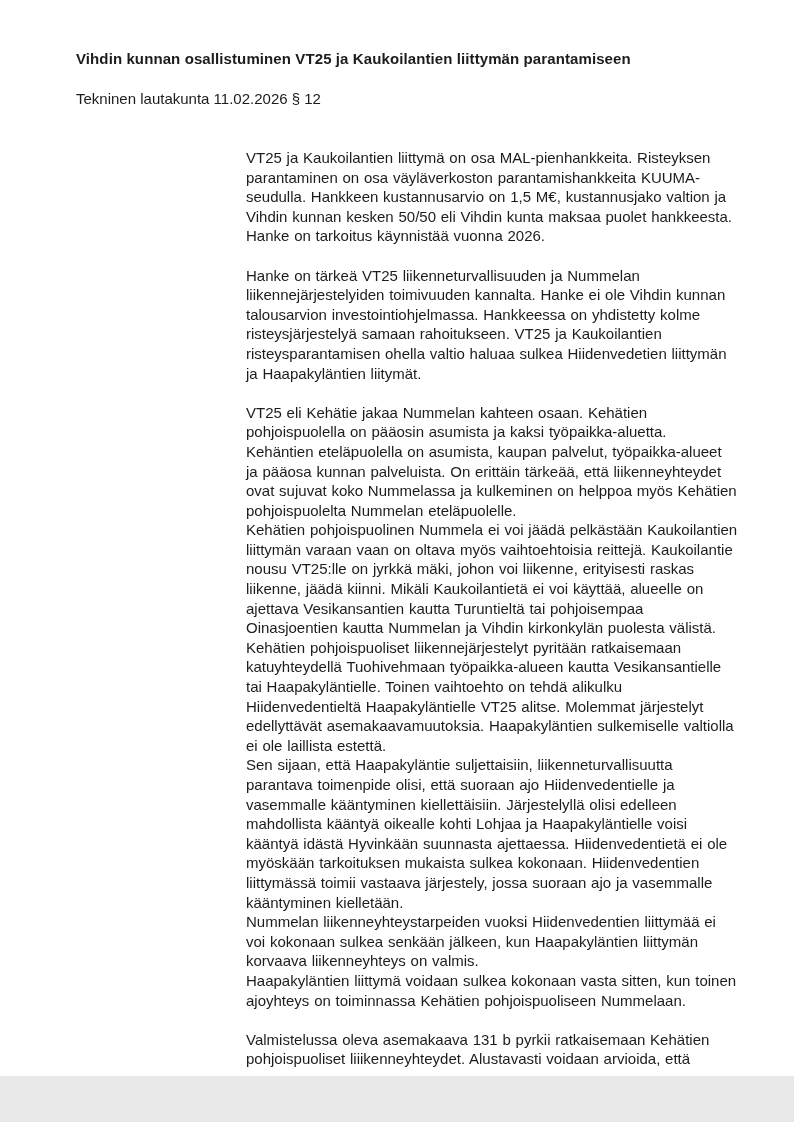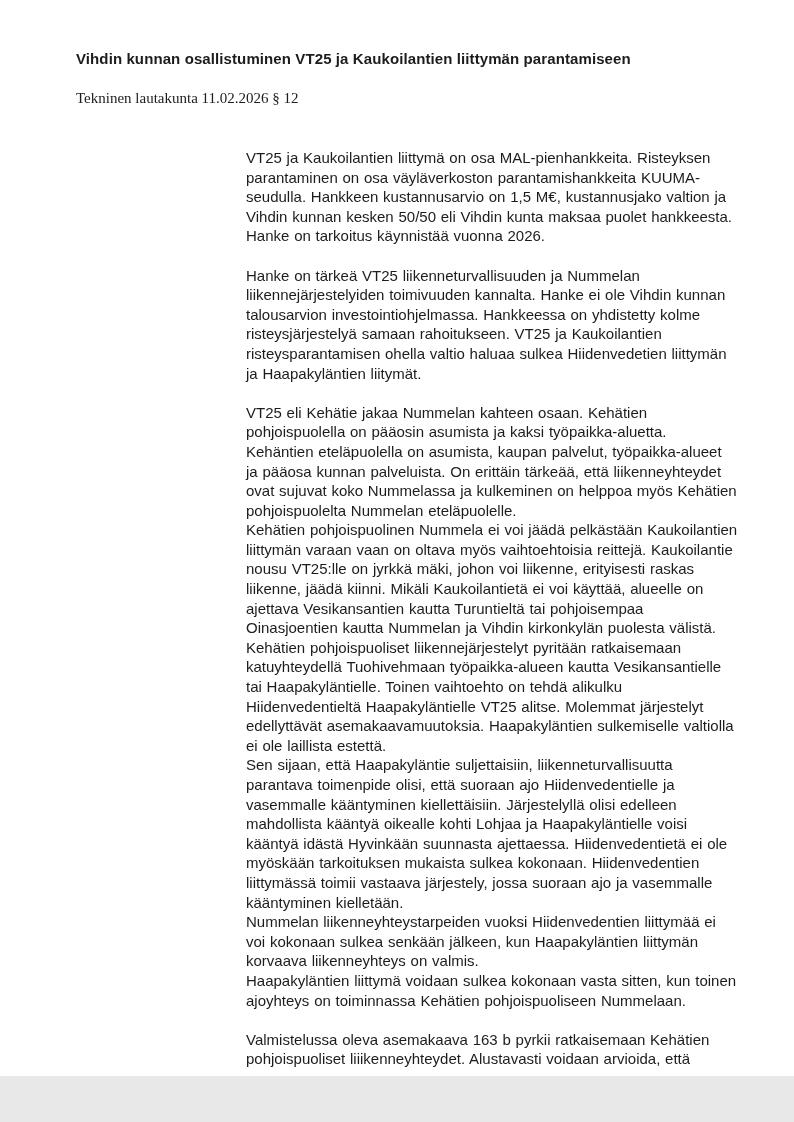--- a/index.html
+++ b/index.html
@@ -28,21 +28,20 @@
     line-height: 20px;
     letter-spacing: 0.1px;
   }
   .meta {
     position: absolute;
     left: 76px;
     top: 89px;
     width: 480px;
     font-size: 15px;
     line-height: 19.5px;
-    font-family: Liberation Serif, serif;
   }
   .meta div {
     margin: 0;
   }
   .body-col {
     position: absolute;
     left: 246px;
     top: 148px;
     width: 492px;
     font-size: 15px;
@@ -75,16 +74,16 @@
       </div>
       <div class="block">
         <p>VT25 eli Kehätie jakaa Nummelan kahteen osaan. Kehätien pohjoispuolella on pääosin asumista ja kaksi työpaikka-aluetta. Kehäntien eteläpuolella on asumista, kaupan palvelut, työpaikka-alueet ja pääosa kunnan palveluista. On erittäin tärkeää, että liikenneyhteydet ovat sujuvat koko Nummelassa ja kulkeminen on helppoa myös Kehätien pohjoispuolelta Nummelan eteläpuolelle.</p>
         <p>Kehätien pohjoispuolinen Nummela ei voi jäädä pelkästään Kaukoilantien liittymän varaan vaan on oltava myös vaihtoehtoisia reittejä. Kaukoilantie nousu VT25:lle on jyrkkä mäki, johon voi liikenne, erityisesti raskas liikenne, jäädä kiinni. Mikäli Kaukoilantietä ei voi käyttää, alueelle on ajettava Vesikansantien kautta Turuntieltä tai pohjoisempaa Oinasjoentien kautta Nummelan ja Vihdin kirkonkylän puolesta välistä.</p>
         <p>Kehätien pohjoispuoliset liikennejärjestelyt pyritään ratkaisemaan katuyhteydellä Tuohivehmaan työpaikka-alueen kautta Vesikansantielle tai Haapakyläntielle. Toinen vaihtoehto on tehdä alikulku Hiidenvedentieltä Haapakyläntielle VT25 alitse. Molemmat järjestelyt edellyttävät asemakaavamuutoksia. Haapakyläntien sulkemiselle valtiolla ei ole laillista estettä.</p>
         <p>Sen sijaan, että Haapakyläntie suljettaisiin, liikenneturvallisuutta parantava toimenpide olisi, että suoraan ajo Hiidenvedentielle ja vasemmalle kääntyminen kiellettäisiin. Järjestelyllä olisi edelleen mahdollista kääntyä oikealle kohti Lohjaa ja Haapakyläntielle voisi kääntyä idästä Hyvinkään suunnasta ajettaessa. Hiidenvedentietä ei ole myöskään tarkoituksen mukaista sulkea kokonaan. Hiidenvedentien liittymässä toimii vastaava järjestely, jossa suoraan ajo ja vasemmalle kääntyminen kielletään.</p>
         <p>Nummelan liikenneyhteystarpeiden vuoksi Hiidenvedentien liittymää ei voi kokonaan sulkea senkään jälkeen, kun Haapakyläntien liittymän korvaava liikenneyhteys on valmis.</p>
         <p>Haapakyläntien liittymä voidaan sulkea kokonaan vasta sitten, kun toinen ajoyhteys on toiminnassa Kehätien pohjoispuoliseen Nummelaan.</p>
       </div>
       <div class="block">
-        <p>Valmistelussa oleva asemakaava 163 b pyrkii ratkaisemaan Kehätien pohjoispuoliset liiikenneyhteydet. Alustavasti voidaan arvioida, että</p>
+        <p>Valmistelussa oleva asemakaava 131 b pyrkii ratkaisemaan Kehätien pohjoispuoliset liiikenneyhteydet. Alustavasti voidaan arvioida, että</p>
       </div>
     </div>
 </div>
 
 </body></html>

